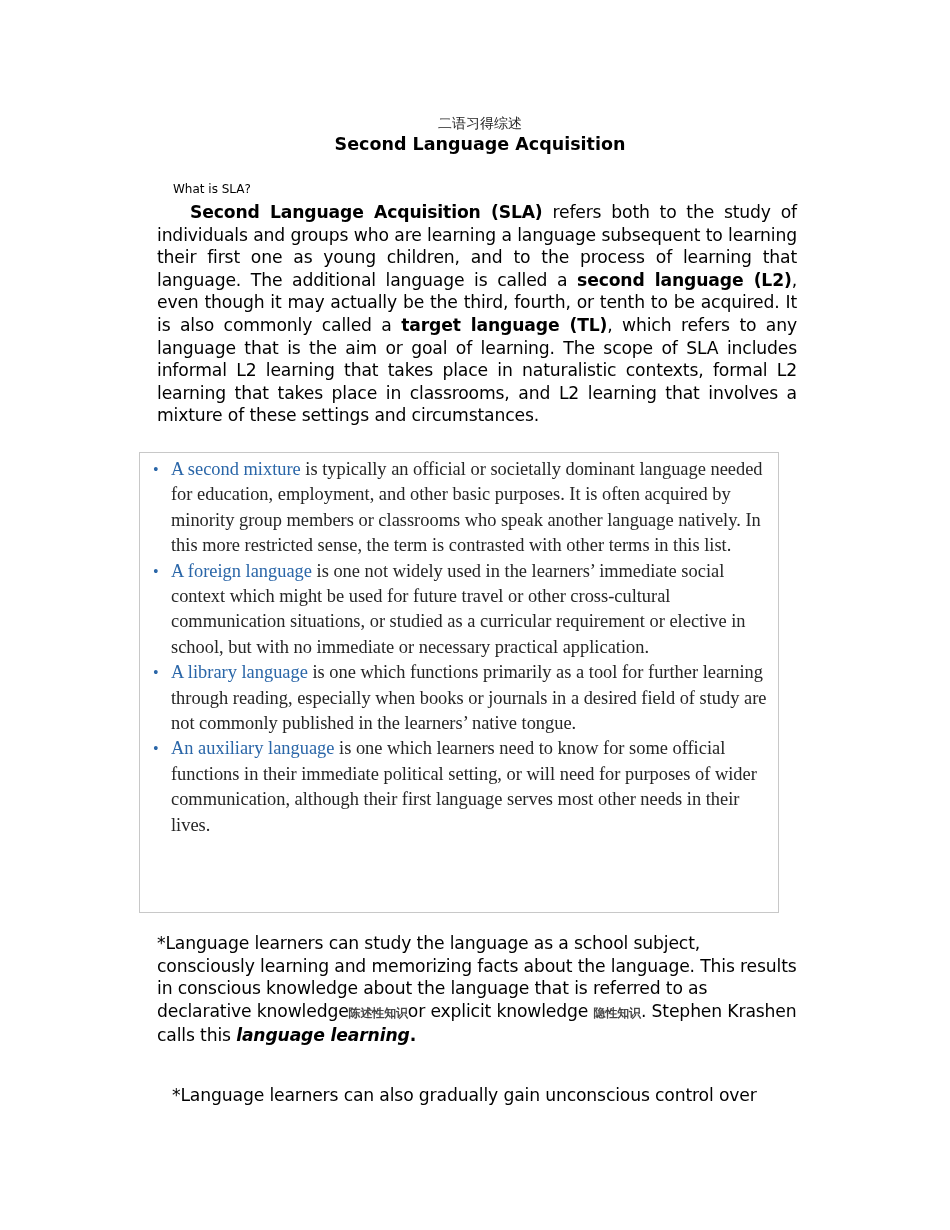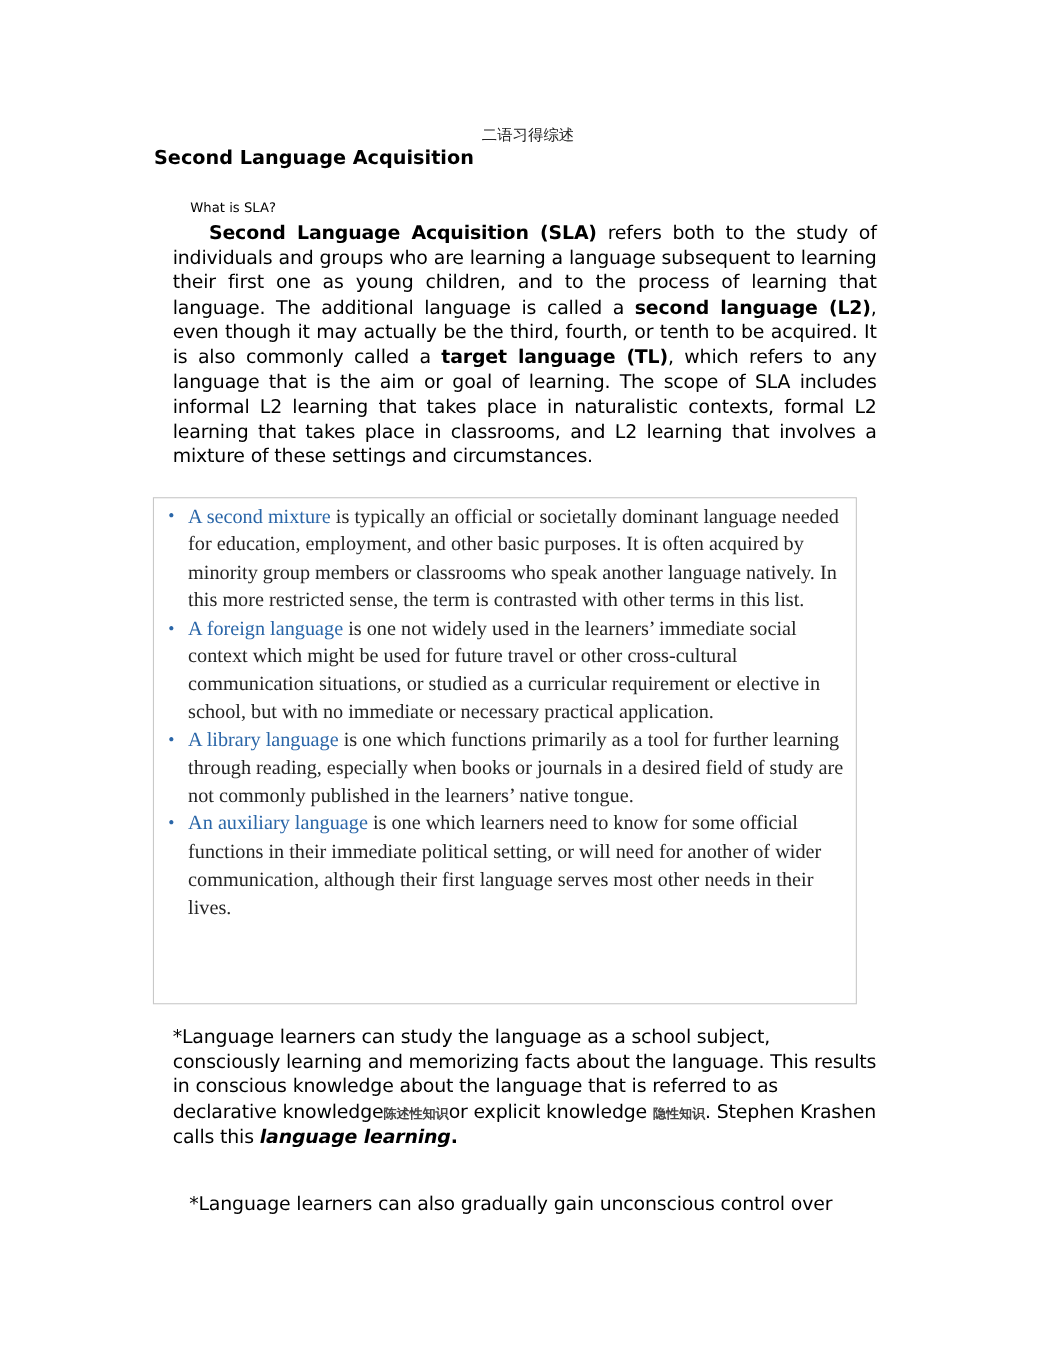--- a/index.html
+++ b/index.html
@@ -1,21 +1,21 @@
 <!DOCTYPE html>
 <html><head>
   <meta charset="utf-8">
   <style>
     html, body { margin: 0; padding: 0; background: #ffffff; }
     body { width: 950px; height: 1230px; position: relative; overflow: hidden; }
     .page { position: absolute; left: 140px; top: 0; width: 640px; color: #000; }
 
     .cn-title { position: absolute; top: 112px; left: 0; width: 680px; text-align: center;
       font-family: "DejaVu Serif", serif; font-size: 14px; color: #222; line-height: 22px; }
-    .en-title { position: absolute; top: 133px; left: 0; width: 680px; text-align: left;
+    .en-title { position: absolute; top: 133px; left: 0; width: 680px; text-align: center;
       font-family: "DejaVu Sans", sans-serif; font-weight: bold; font-size: 17.5px; line-height: 22px; }
 
     .section-h { position: absolute; top: 178px; left: 33px; font-family: "DejaVu Sans", sans-serif;
       font-weight: normal; font-size: 12px; line-height: 22px; }
 
     .para { position: absolute; left: 17px; width: 640px; font-family: "DejaVu Sans", sans-serif;
       font-size: 17.2px; line-height: 22.6px; text-align: justify; letter-spacing: -0.15px; }
     .para .indent { display: inline-block; width: 33px; }
     .p1 { top: 201px; }
 
@@ -43,21 +43,21 @@
   <div class="section-h">What is SLA?</div>
 
   <p class="para p1" style="margin:0;"><span class="indent"></span><b>Second Language Acquisition (SLA)</b><span> refers both to the study of individuals and groups who are learning a language subsequent to learning their first one as young children, and to the process of learning that language. The additional language is called a </span><b>second language (L2)</b><span>, even though it may actually be the third, fourth, or tenth to be acquired. It is also commonly called a </span><b>target language (TL)</b><span>, which refers to any language that is the aim or goal of learning. The scope of SLA includes informal L2 learning that takes place in naturalistic contexts, formal L2 learning that takes place in classrooms, and L2 learning that involves a mixture of these settings and circumstances.</span></p>
 </div>
 
 <div class="box">
   <ul>
     <li><span class="bullet">•</span><span class="term">A second mixture</span><span> is typically an official or societally dominant language needed for education, employment, and other basic purposes. It is often acquired by minority group members or classrooms who speak another language natively. In this more restricted sense, the term is contrasted with other terms in this list.</span></li>
     <li><span class="bullet">•</span><span class="term">A foreign language</span><span> is one not widely used in the learners’ immediate social context which might be used for future travel or other cross-cultural communication situations, or studied as a curricular requirement or elective in school, but with no immediate or necessary practical application.</span></li>
     <li><span class="bullet">•</span><span class="term">A library language</span><span> is one which functions primarily as a tool for further learning through reading, especially when books or journals in a desired field of study are not commonly published in the learners’ native tongue.</span></li>
-    <li><span class="bullet">•</span><span class="term">An auxiliary language</span><span> is one which learners need to know for some official functions in their immediate political setting, or will need for another of wider communication, although their first language serves most other needs in their lives.</span></li>
+    <li><span class="bullet">•</span><span class="term">An auxiliary language</span><span> is one which learners need to know for some official functions in their immediate political setting, or will need for purposes of wider communication, although their first language serves most other needs in their lives.</span></li>
   </ul>
 </div>
 
 <div class="page">
   <p class="para p2" style="margin:0;"><span>*Language learners can study the language as a school subject, consciously learning and memorizing facts about the language. This results in conscious knowledge about the language that is referred to as declarative knowledge</span><span class="cjk">陈述性知识</span><span>or explicit knowledge </span><span class="cjk">隐性知识</span><span>. Stephen Krashen calls this </span><b><i>language learning</i></b><b>.</b></p>
 
   <p class="para p3" style="margin:15px;"><span>*Language learners can also gradually gain unconscious control over</span></p>
 </div>
 
 </body></html>

